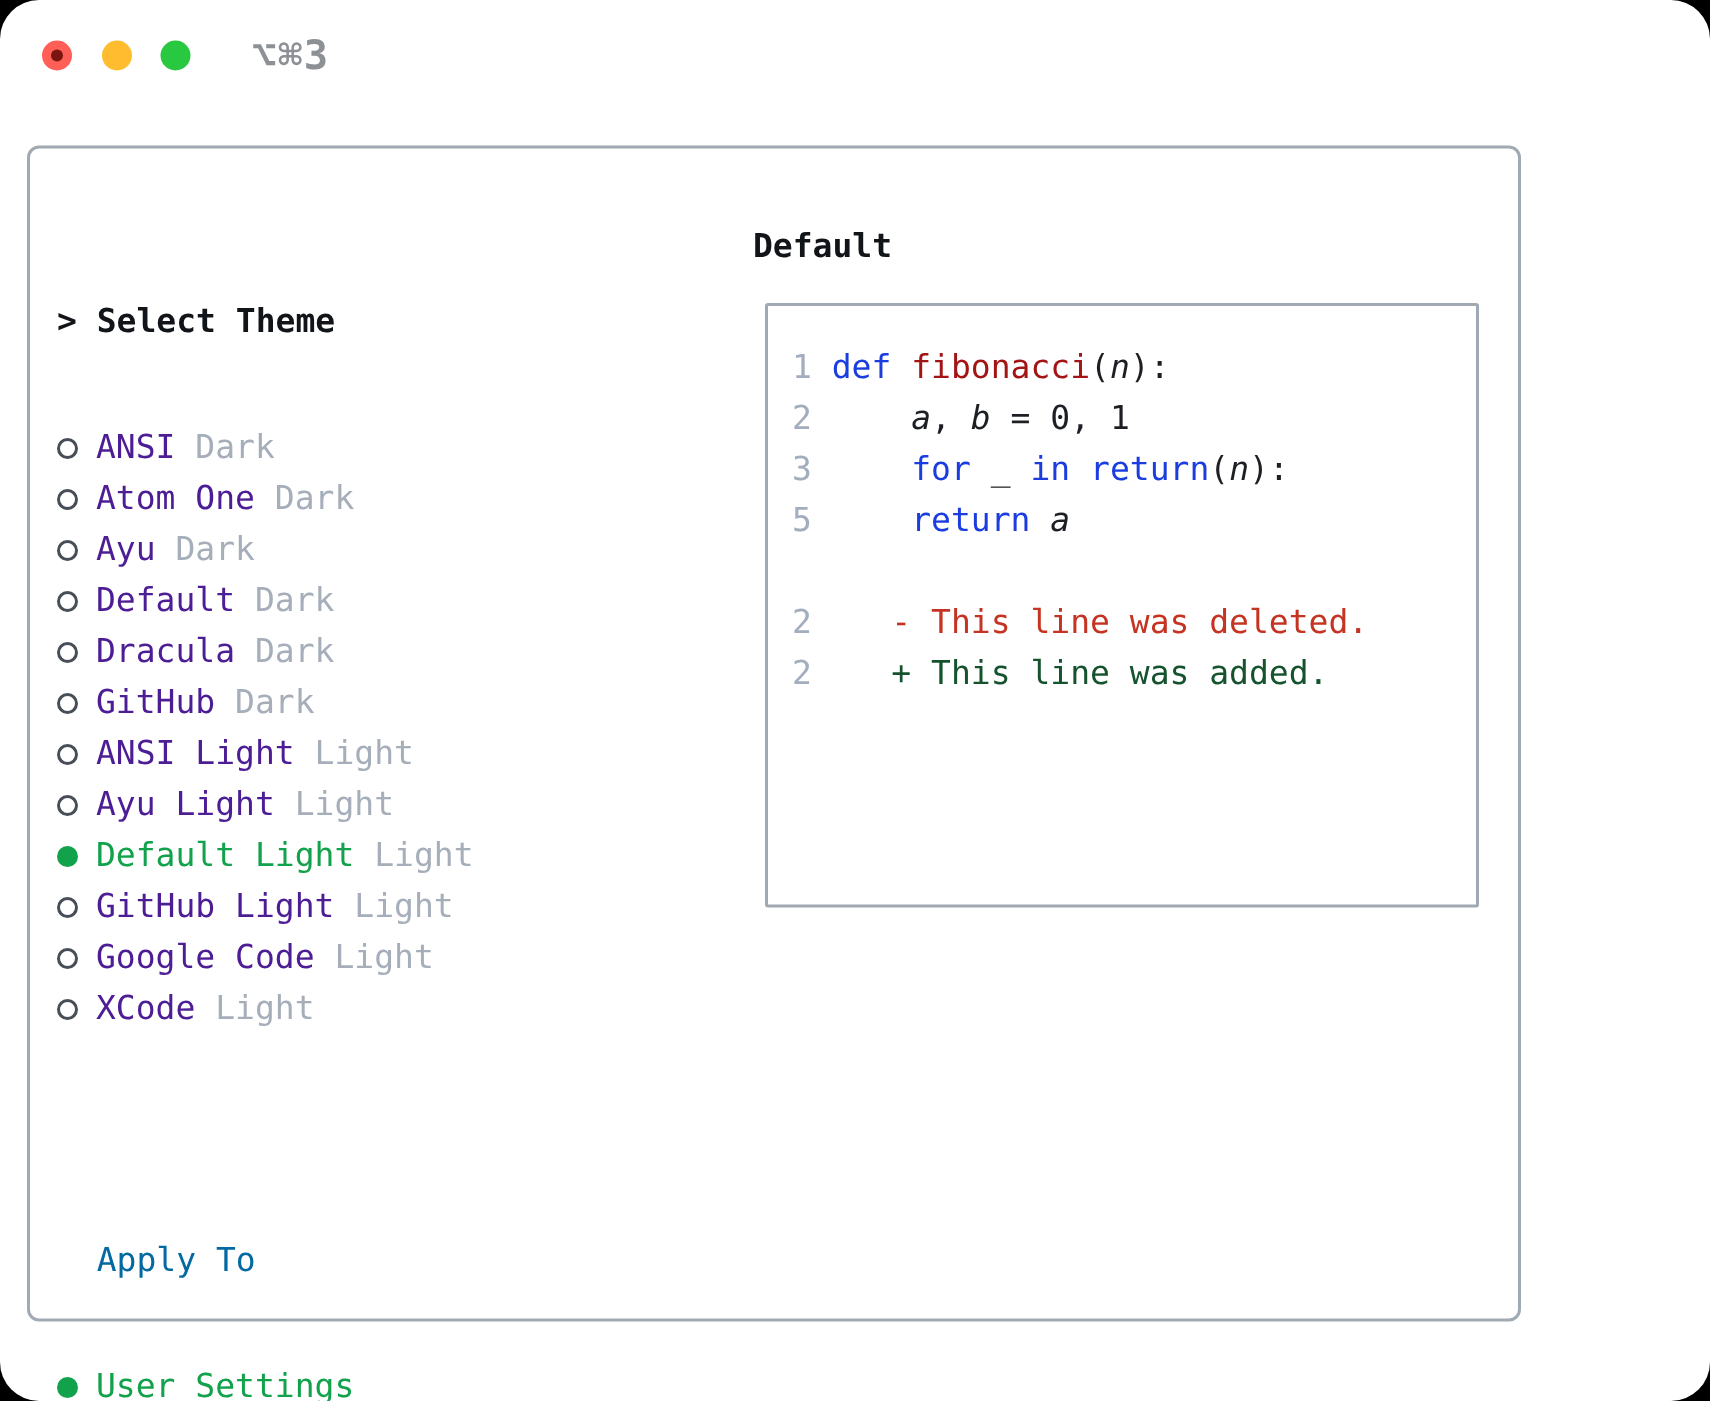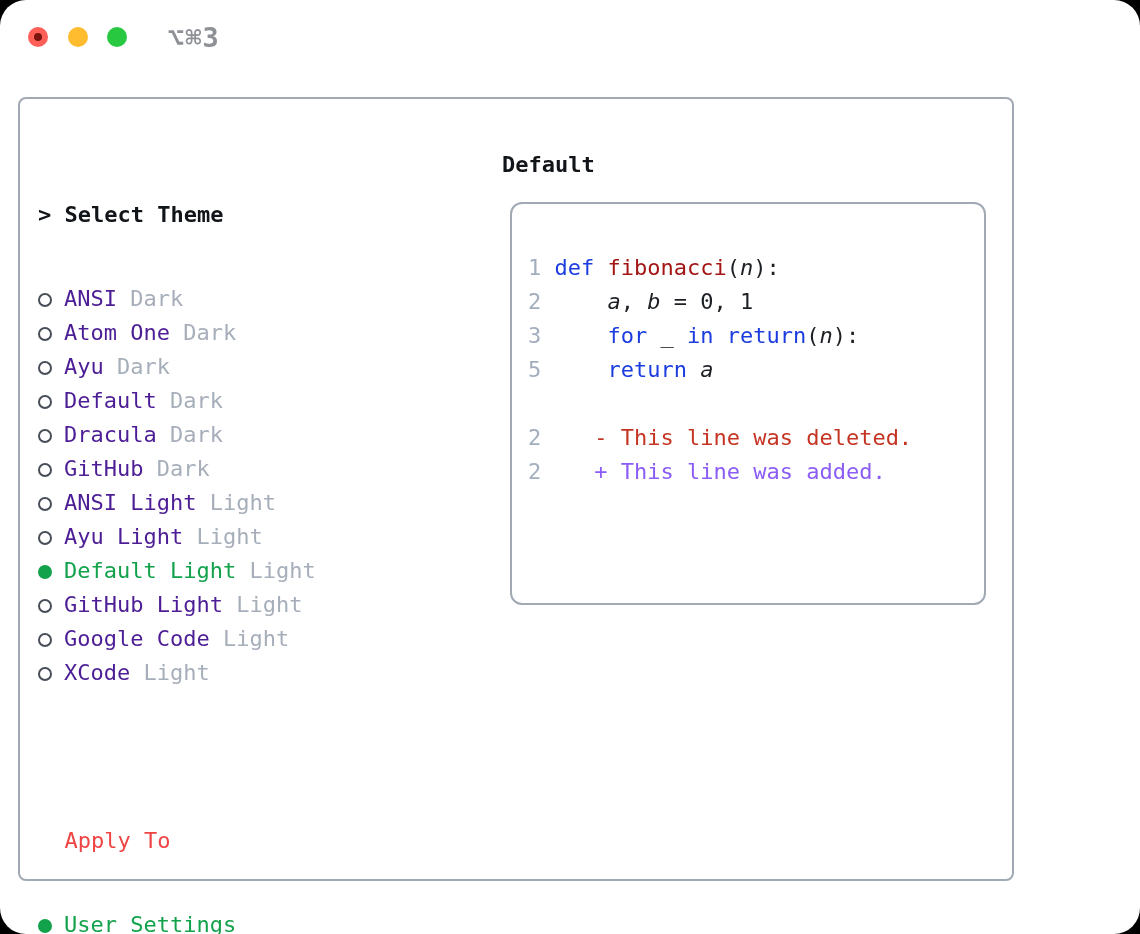--- a/index.html
+++ b/index.html
@@ -22,43 +22,43 @@
 
   
   .panel { position:absolute; left:18px; top:97px; width:996px; height:784px;
            border:2px solid #a1a9b3; border-radius:8px; background:#fff; }
 
   
   .menu { position:absolute; left:18px; top:49px; font-size:22px; white-space:pre; }
   .row  { height:34px; line-height:34px; }
   .hdr  { font-weight:bold; color:#111418; }
   .cursor { font-weight:bold; color:#111418; }
-  .sub-hdr { color:#ef4444; padding-left:26.5px; }
+  .sub-hdr { color:#0369a1; padding-left:26.5px; }
   .item-name { color:#4c1d95; }
   .item-tag  { color:#a6aeba; }
   .sel .item-name { color:#12a24b;text-align:center; }
   .marker { display:inline-block; width:14px; height:14px; border-radius:50%;
             border:2px solid #474e58; margin-right:12px; vertical-align:-1px; }
   .sel .marker { background:#12a24b; border-color:#12a24b; }
 
   
   .preview-title { position:absolute; left:482px; top:49px; height:34px;
                    line-height:34px; font-size:22px; font-weight:bold; color:#111418; }
   .preview-box { position:absolute; left:490px; top:103px; width:476px; height:403px;
-                 border:2px solid #a1a9b3; border-radius:12px;
-                 padding:47px 0 0 16px; background:#fff; }
+                 border:2px solid #a1a9b3; border-radius:2px;
+                 padding:25px 0 0 16px; background:#fff; }
   .code-line { height:34px; line-height:34px; font-size:22px; white-space:pre; }
   .lnum { color:#a2adbd; }
   .kw  { color:#1b3de0; }
   .fn  { color:#a31515; }
   .pl  { color:#1c1f23; }
   .var { color:#1c1f23; font-style:italic; }
   .ctx { color:#8d959f; }
   .del { color:#c53422; }
-  .add { color:#8b5cf6; }
+  .add { color:#14532d; }
 </style>
 </head>
 <body>
 
 <div class="window">
 
   <div class="traffic t-red">
     <span class="t-dot"></span>
   </div>
   <div class="traffic t-yel"></div>

